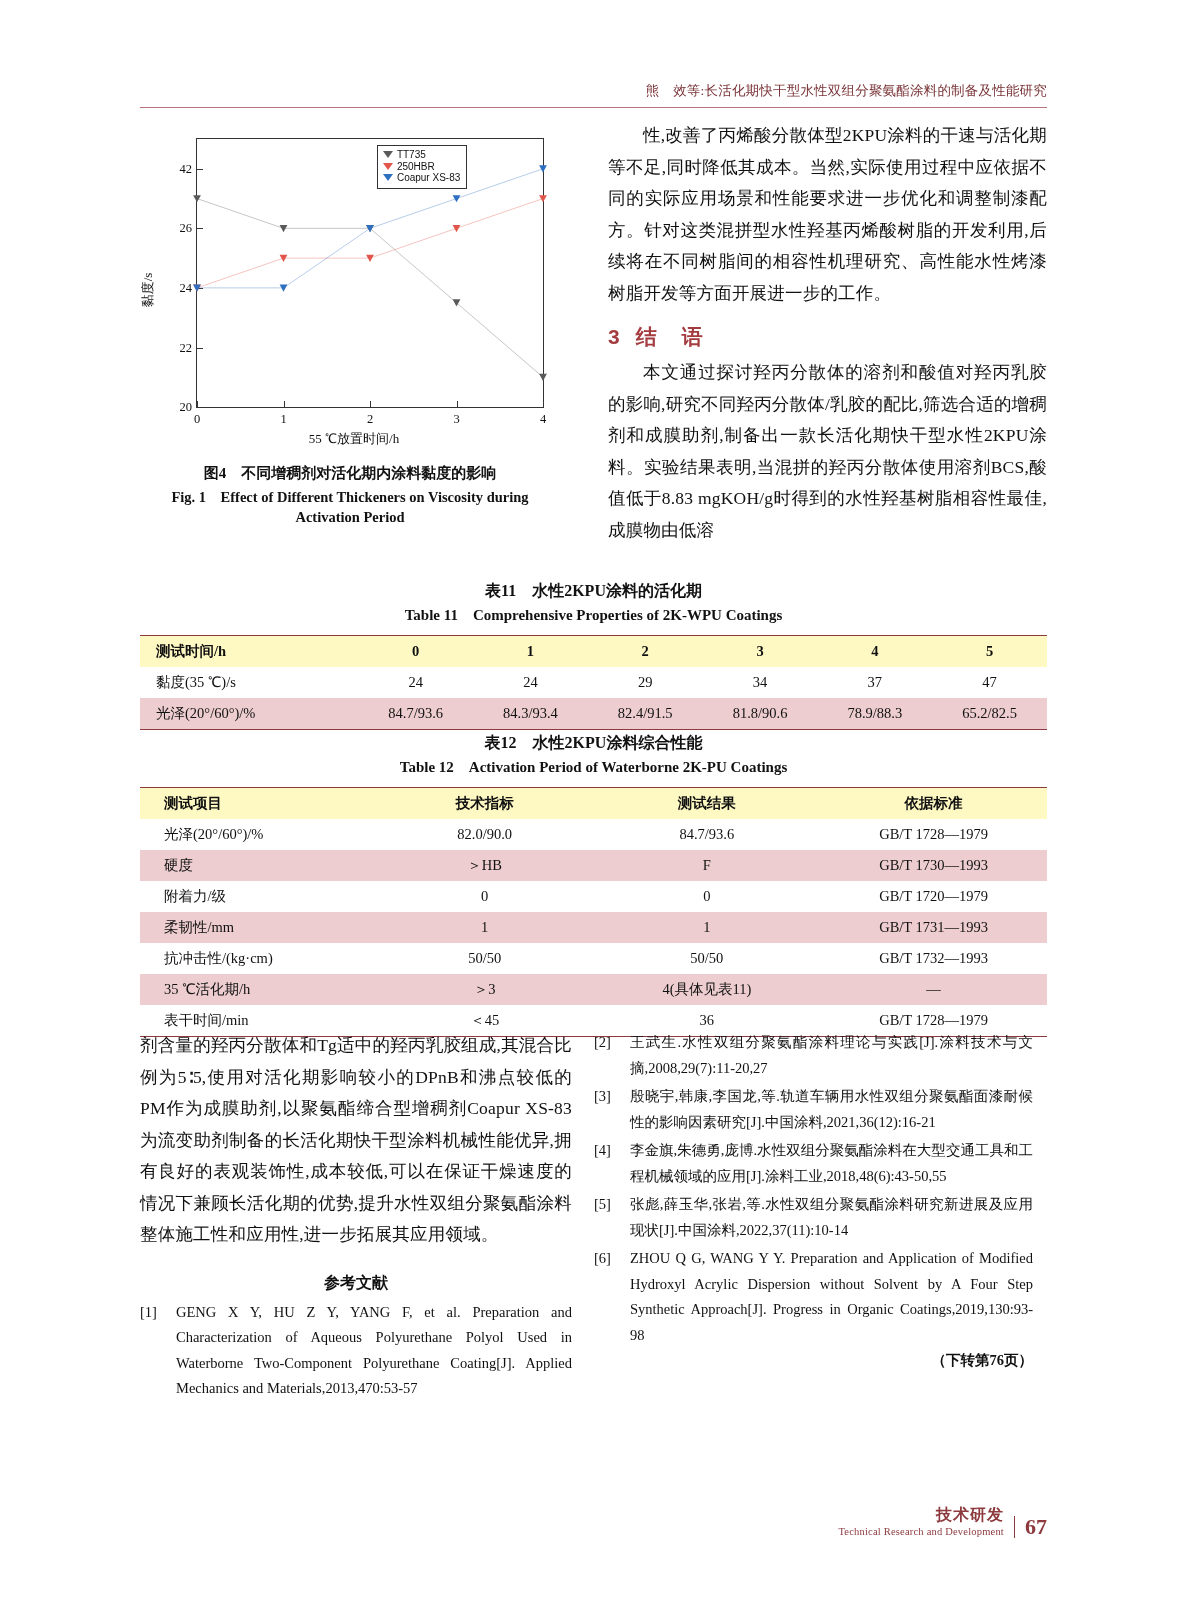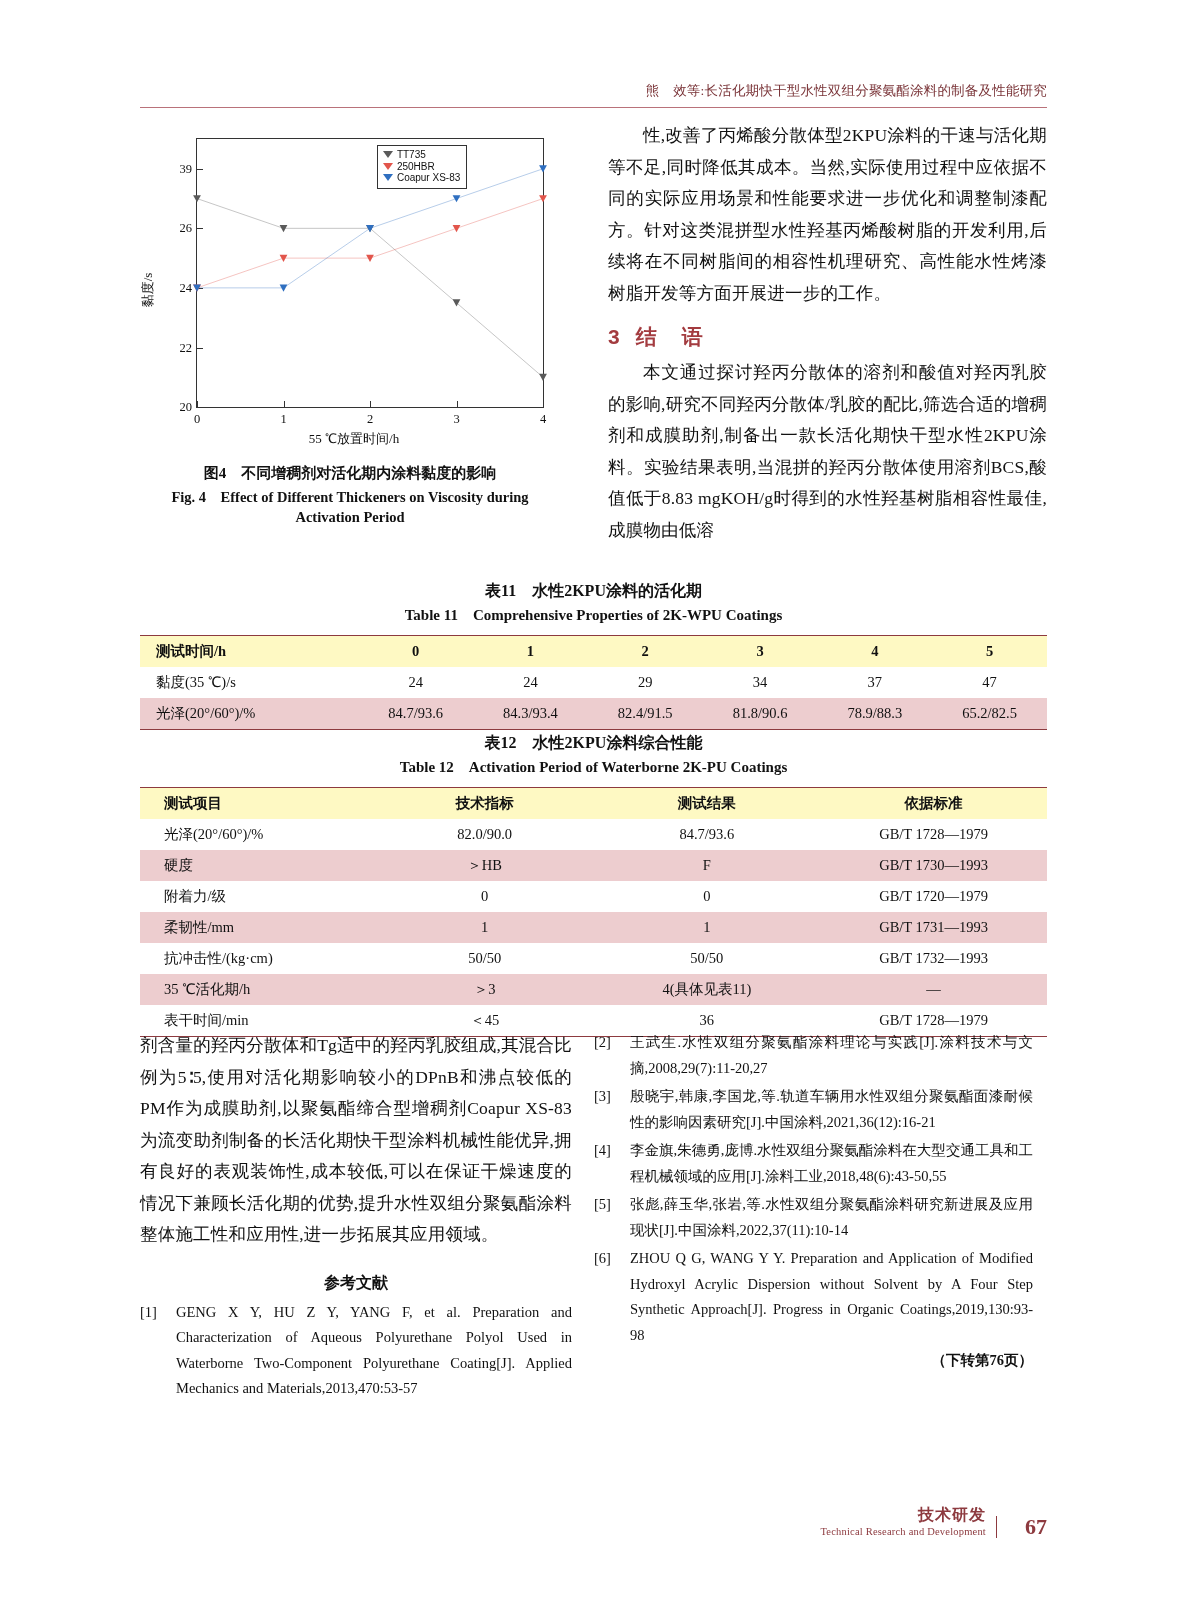--- a/index.html
+++ b/index.html
@@ -197,21 +197,21 @@
     color:#8d3a3f;font-weight:bold;font-size:16px;
     font-family:"Liberation Sans",sans-serif;
     letter-spacing:1px;
   }
   .footer .en{
     color:#8d3a3f;font-size:10.5px;letter-spacing:.2px;
   }
   .footer .pg{
     color:#8d3a3f;font-size:22px;font-weight:bold;
     border-left:1px solid #8d3a3f;
-    padding-left:28px;
+    padding-left:10px;
     line-height:1;
   }
 </style>
 </head>
 <body>
 
 <div class="page">
 
   <div class="runhead">
     <div>熊　效等:长活化期快干型水性双组分聚氨酯涂料的制备及性能研究</div>
@@ -228,21 +228,21 @@
           <div class="axes">
 
             <div class="ytick" style="top:100%">20</div>
             <div class="ytickmark" style="top:100%"></div>
             <div class="ytick" style="top:77.8%">22</div>
             <div class="ytickmark" style="top:77.8%"></div>
             <div class="ytick" style="top:55.6%">24</div>
             <div class="ytickmark" style="top:55.6%"></div>
             <div class="ytick" style="top:33.3%">26</div>
             <div class="ytickmark" style="top:33.3%"></div>
-            <div class="ytick" style="top:11.1%">39</div>
+            <div class="ytick" style="top:11.1%">42</div>
             <div class="ytickmark" style="top:11.1%"></div>
 
             <div class="xtick" style="left:0%">0</div>
             <div class="xtickmark" style="left:0%"></div>
             <div class="xtick" style="left:25%">1</div>
             <div class="xtickmark" style="left:25%"></div>
             <div class="xtick" style="left:50%">2</div>
             <div class="xtickmark" style="left:50%"></div>
             <div class="xtick" style="left:75%">3</div>
             <div class="xtickmark" style="left:75%"></div>
@@ -286,21 +286,21 @@
                   <span>Coapur XS-83</span>
                 </div>
             </div>
           </div>
 
           <div class="xlabel">55 ℃放置时间/h</div>
         </div>
 
         <div class="figcap">
           <span>图4　不同增稠剂对活化期内涂料黏度的影响</span>
-          <span class="en">Fig. 4　Effect of Different Thickeners on Viscosity during Activation Period</span>
+          <span class="en">Fig. 1　Effect of Different Thickeners on Viscosity during Activation Period</span>
         </div>
       </div>
     </div>
 
     <div class="colR">
       <div class="p indent">性,改善了丙烯酸分散体型2KPU涂料的干速与活化期等不足,同时降低其成本。当然,实际使用过程中应依据不同的实际应用场景和性能要求进一步优化和调整制漆配方。针对这类混拼型水性羟基丙烯酸树脂的开发利用,后续将在不同树脂间的相容性机理研究、高性能水性烤漆树脂开发等方面开展进一步的工作。</div>
       <div class="h2">
         <span class="num">3</span><span>结　语</span>
       </div>
       <div class="p indent">本文通过探讨羟丙分散体的溶剂和酸值对羟丙乳胶的影响,研究不同羟丙分散体/乳胶的配比,筛选合适的增稠剂和成膜助剂,制备出一款长活化期快干型水性2KPU涂料。实验结果表明,当混拼的羟丙分散体使用溶剂BCS,酸值低于8.83 mgKOH/g时得到的水性羟基树脂相容性最佳,成膜物由低溶</div>

